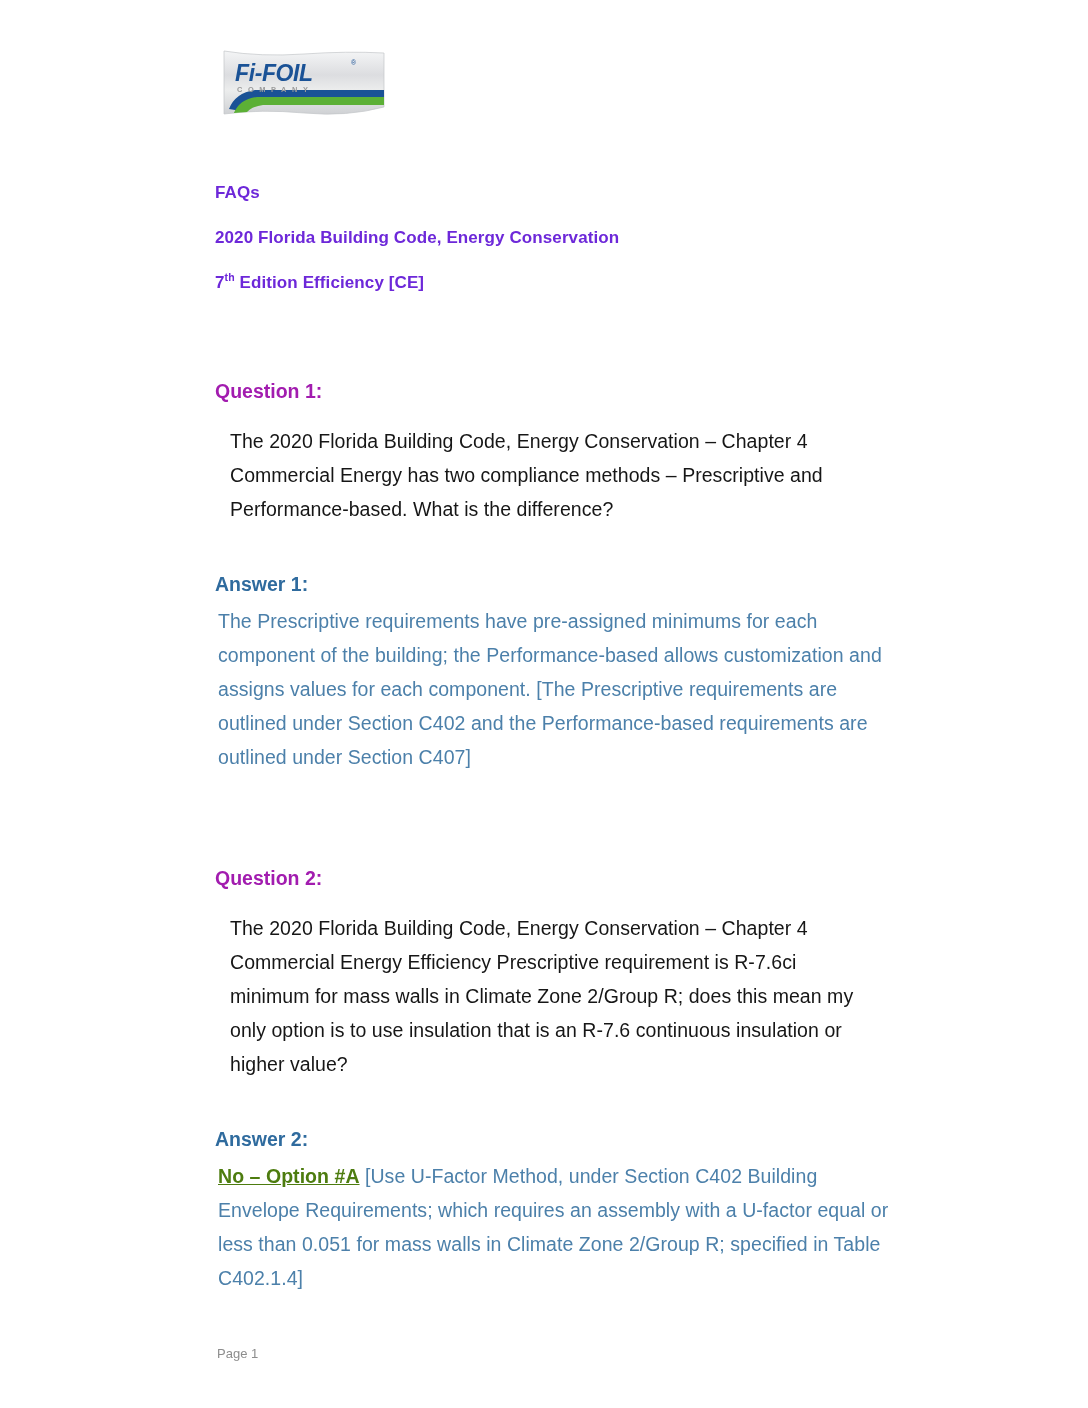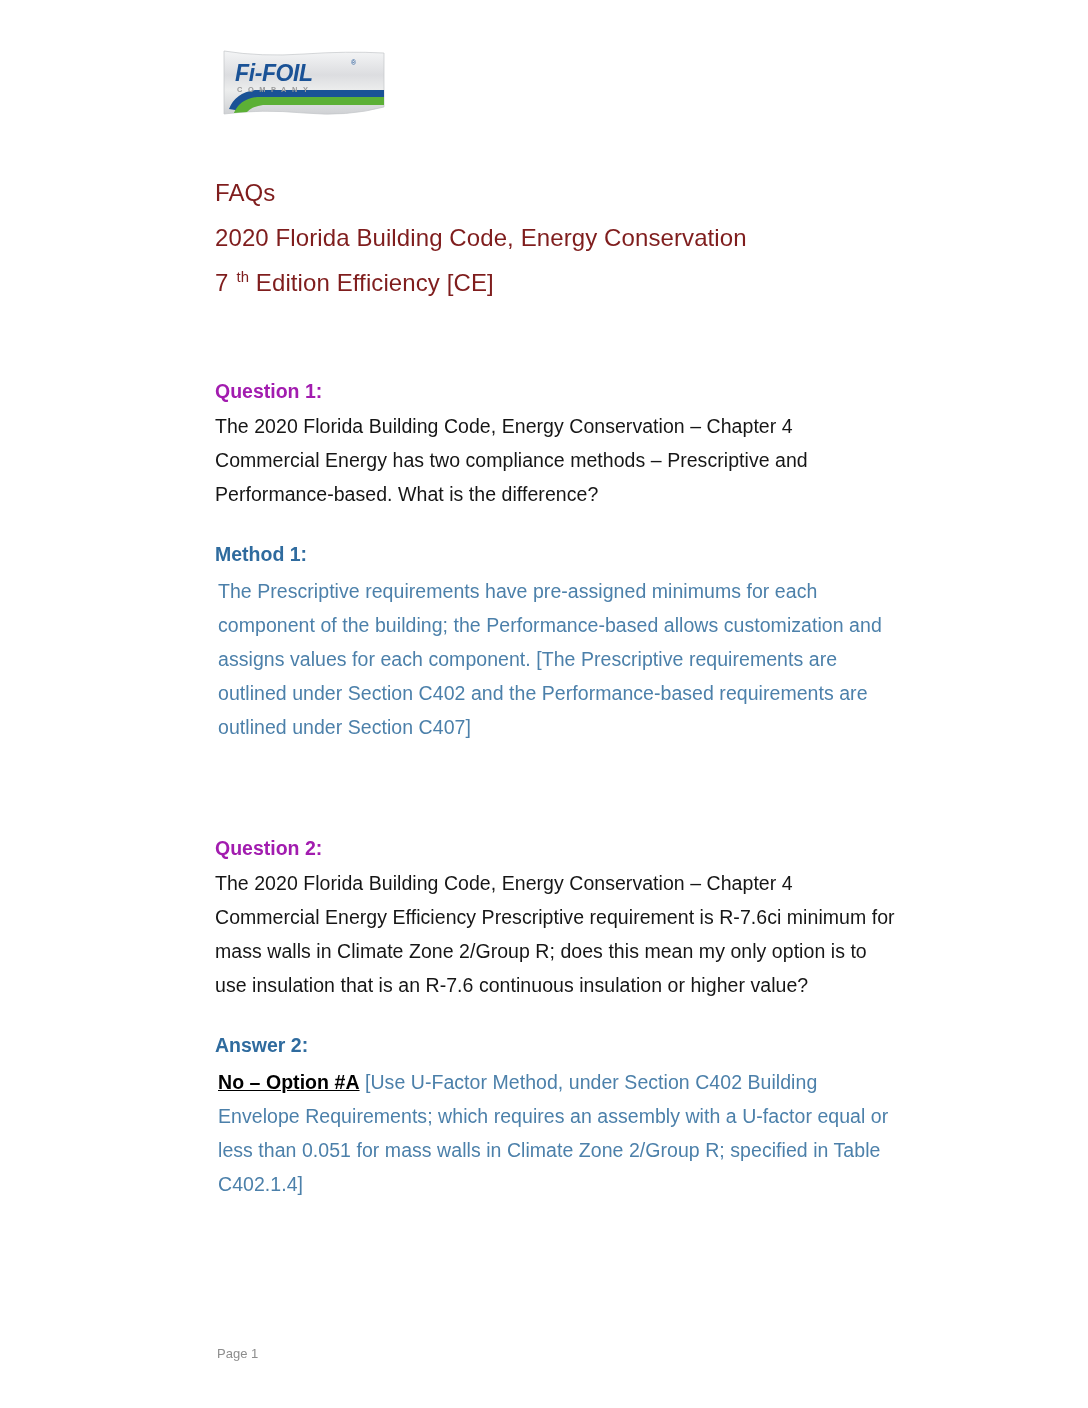--- a/index.html
+++ b/index.html
@@ -37,51 +37,50 @@
   
   .content {
     position: absolute;
     left: 215px;
     top: 170px;
     width: 680px;
   }
 
   
   .doc-title {
-    font-size: 24px;
+    font-size: 17px;
     line-height: 45px;
-    color: #7f1d1d;
-    font-weight: 400;
+    color: #6d28d9;
+    font-weight: 700;
     letter-spacing: 0.1px;
     white-space: nowrap;
   }
   .doc-title .faq-line { display: block; }
   .doc-title .t-line { display: block; }
   .sup {
     font-size: 0.62em;
     vertical-align: super;
     line-height: 0;
-    margin-left: 8px;
   }
 
   
   .qa-section { margin-top: 0; }
 
   .q-head {
     font-size: 19.5px;
     font-weight: bold;
     color: #a21caf;
     line-height: 26px;
     margin: 0;
   }
   .q-body {
     font-size: 19.5px;
     color: #161616;
     line-height: 34px;
-    margin: 0;
+    margin: 15px;
     font-weight: 400;
     letter-spacing: 0.05px;
   }
   .a-head {
     font-size: 19.5px;
     font-weight: bold;
     color: #2f6b9e;
     line-height: 26px;
     margin: 0;
   }
@@ -89,21 +88,21 @@
     font-size: 19.5px;
     color: #4c80aa;
     line-height: 34px;
     margin: 3px;
     font-weight: 400;
     letter-spacing: 0.05px;
   }
   .a-body .emph {
     font-weight: bold;
     text-decoration: underline;
-    color: #000000;
+    color: #4d7c0f;
   }
 
   .gap-q-to-body { height: 5px; }
   .gap-body-to-answer { height: 30px; }
   .gap-answer-head { height: 4px; }
   .gap-between-qa { height: 88px; }
 
   
   .footer {
     position: absolute;
@@ -155,21 +154,21 @@
       <span class="t-line">2020 Florida Building Code, Energy Conservation</span>
       <span class="t-line"><span>7</span><span class="sup">th</span><span> Edition Efficiency [CE]</span></span>
     </div>
 
     <div style="height:73px"></div>
     <div class="qa-section">
       <p class="q-head">Question 1:</p>
       <div class="gap-q-to-body"></div>
       <p class="q-body">The 2020 Florida Building Code, Energy Conservation – Chapter 4 Commercial Energy has two compliance methods – Prescriptive and Performance-based. What is the difference?</p>
       <div class="gap-body-to-answer"></div>
-      <p class="a-head">Method 1:</p>
+      <p class="a-head">Answer 1:</p>
       <div class="gap-answer-head"></div>
       <p class="a-body"><span>The Prescriptive requirements have pre-assigned minimums for each component of the building; the Performance-based allows customization and assigns values for each component. [The Prescriptive requirements are outlined under Section C402 and the Performance-based requirements are outlined under Section C407]</span></p>
     </div>
 
     <div class="gap-between-qa"></div>
     <div class="qa-section">
       <p class="q-head">Question 2:</p>
       <div class="gap-q-to-body"></div>
       <p class="q-body">The 2020 Florida Building Code, Energy Conservation – Chapter 4 Commercial Energy Efficiency Prescriptive requirement is R-7.6ci minimum for mass walls in Climate Zone 2/Group R; does this mean my only option is to use insulation that is an R-7.6 continuous insulation or higher value?</p>
       <div class="gap-body-to-answer"></div>

